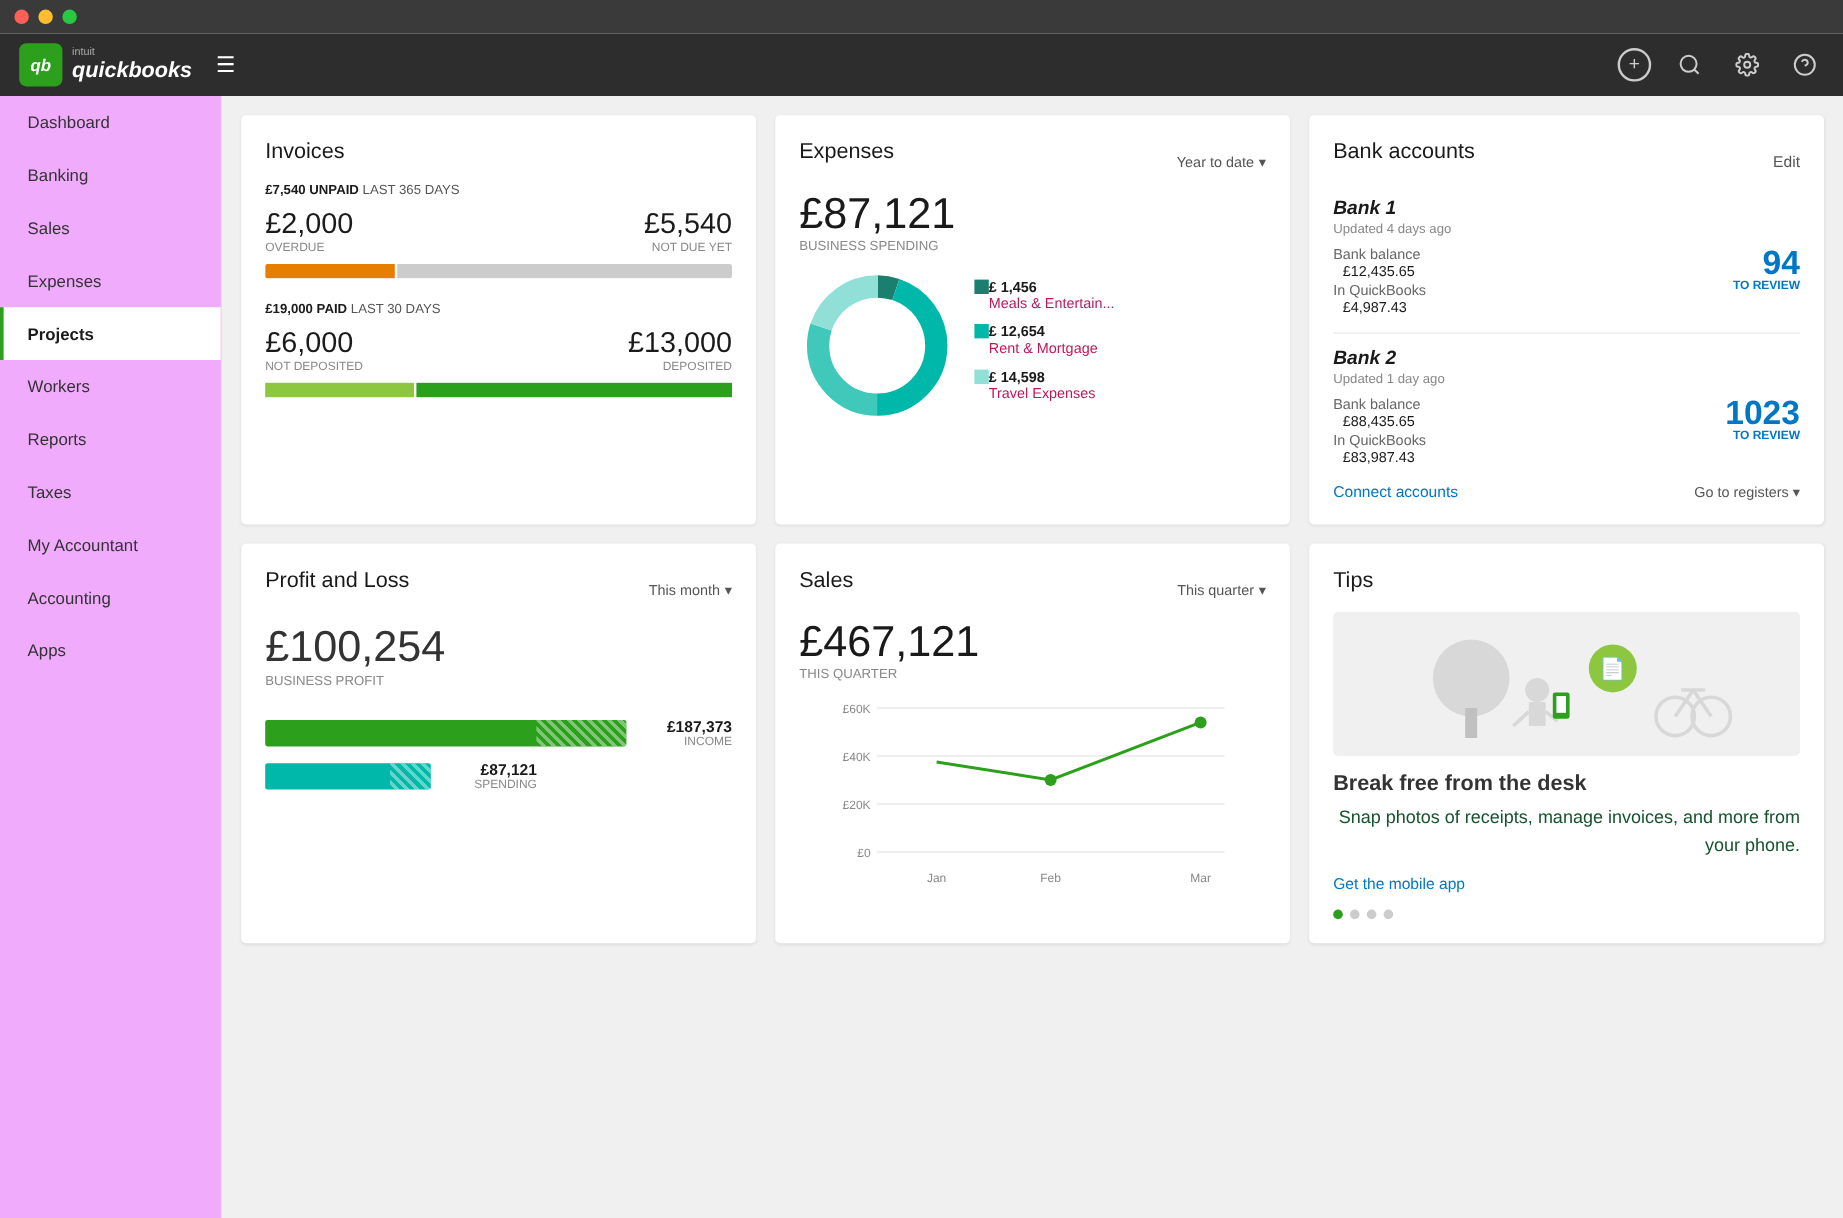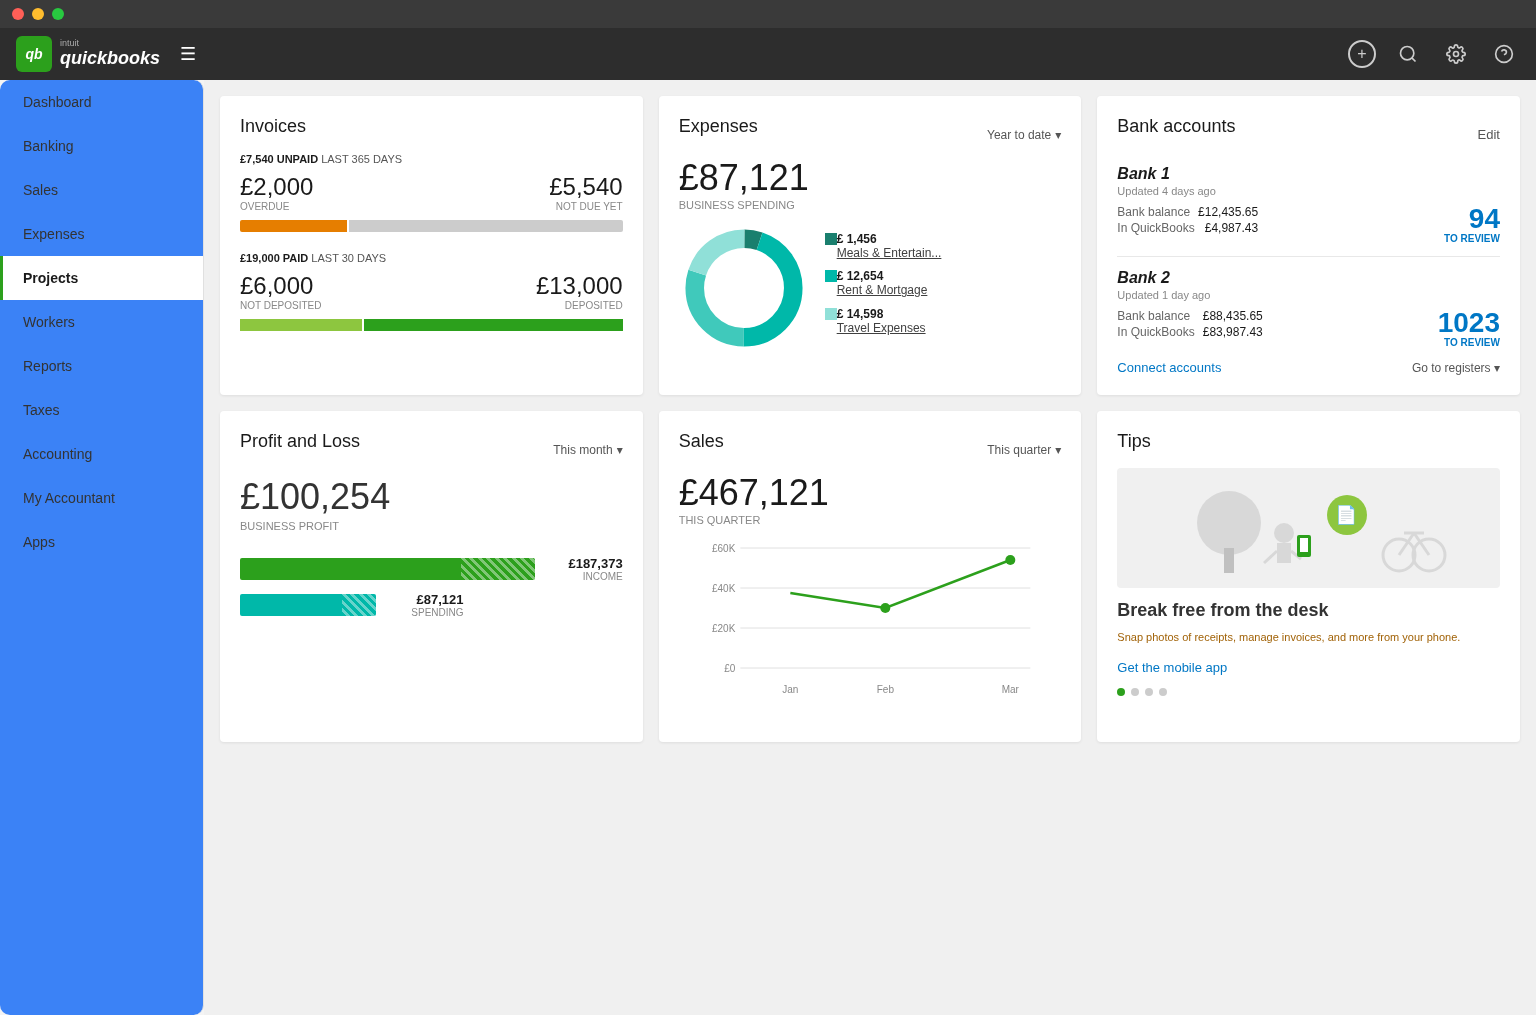--- a/index.html
+++ b/index.html
@@ -22,21 +22,21 @@
     .logo-intuit { color: #aaa; font-size: 9px; display: block; line-height: 1; }
     .hamburger-btn { color: white; background: none; border: none; cursor: pointer; font-size: 18px; padding: 4px; }
     .header-right { display: flex; align-items: center; gap: 16px; }
     .header-icon-btn { background: none; border: none; cursor: pointer; color: #ccc; font-size: 18px; width: 32px; height: 32px; display: flex; align-items: center; justify-content: center; border-radius: 50%; }
     .plus-btn { width: 28px; height: 28px; border-radius: 50%; border: 2px solid #ccc; display: flex; align-items: center; justify-content: center; color: #ccc; font-size: 16px; cursor: pointer; background: none; }
 
     
     .app-body { display: flex; height: calc(1015px - 28px - 52px); }
 
     
-    .sidebar { width: 204px; background: #3b82f6; border-right: 1px solid #e0e0e0; overflow-y: auto; flex-shrink: 0; border-radius: 10px; }
+    .sidebar { width: 185px; background: #f0abfc; border-right: 1px solid #e0e0e0; overflow-y: auto; flex-shrink: 0; }
     .sidebar-item { padding: 14px 20px; cursor: pointer; font-size: 14px; color: #333; border-left: 3px solid transparent; }
     .sidebar-item.active { background: white; border-left: 3px solid #2CA01C; font-weight: 600; color: #1a1a1a; }
 
     
     .main { flex: 1; overflow-y: auto; padding: 16px; background: #f0f0f0; }
     .dashboard-grid { display: grid; grid-template-columns: 1fr 1fr 1fr; gap: 16px; }
 
     
     .card { background: white; border-radius: 4px; padding: 20px; box-shadow: 0 1px 3px rgba(0,0,0,0.08); }
 
@@ -58,29 +58,29 @@
     
     .expenses-header { display: flex; justify-content: space-between; align-items: center; margin-bottom: 4px; }
     .period-select { font-size: 12px; color: #555; cursor: pointer; background: none; border: none; display: flex; align-items: center; gap: 4px; }
     .big-amount { font-size: 36px; font-weight: 300; color: #1a1a1a; }
     .big-amount-sub { font-size: 11px; color: #888; text-transform: uppercase; margin-bottom: 12px; }
     .expenses-content { display: flex; gap: 16px; align-items: center; }
     .donut-wrapper { position: relative; width: 130px; height: 130px; flex-shrink: 0; }
     .legend { flex: 1; }
     .legend-item { display: flex; align-items: flex-start; gap: 0; margin-bottom: 8px; font-size: 12px; }
     .legend-color { width: 12px; height: 12px; flex-shrink: 0; margin-top: 1px; }
-    .legend-label { color: #404040; line-height: 1.3; text-decoration: underline; }
+    .legend-label { color: #be185d; line-height: 1.3; }
     .legend-amount { font-weight: 600; color: #1a1a1a; }
 
     
     .bank-card-header { display: flex; justify-content: space-between; align-items: center; margin-bottom: 12px; }
     .edit-link { color: #555; font-size: 13px; cursor: pointer; }
     .bank-name { font-size: 16px; font-weight: 600; color: #1a1a1a; margin-bottom: 2px; font-style: italic; }
     .bank-updated { font-size: 11px; color: #888; margin-bottom: 8px; }
-    .bank-balance-row { display: flex; justify-content: space-between; align-items: center; font-size: 12px; margin-bottom: 2px; }
+    .bank-balance-row { display: flex; justify-content: space-between; font-size: 12px; margin-bottom: 2px; flex-direction: column; }
     .bank-balance-label { color: #666; }
     .bank-balance-amount { color: #1a1a1a; font-weight: 500; font-size: 12px; }
     .bank-review-count { font-size: 28px; font-weight: 700; color: #0077c5; line-height: 1; }
     .to-review-label { font-size: 10px; color: #0077c5; font-weight: 600; text-transform: uppercase; }
     .bank-divider { border: none; border-top: 1px solid #e8e8e8; margin: 12px 0; }
     .connect-accounts-link { color: #0077c5; font-size: 13px; cursor: pointer; font-weight: 500; }
     .go-to-registers { color: #555; font-size: 12px; cursor: pointer; }
     .bank-footer { display: flex; justify-content: space-between; align-items: center; margin-top: 12px; }
     .bank-review-right { text-align: right; }
 
@@ -93,21 +93,21 @@
     .profit-bar-label { font-size: 13px; font-weight: 600; color: #1a1a1a; white-space: nowrap; }
     .profit-bar-sub { font-size: 10px; color: #888; text-transform: uppercase; }
 
     
     .sales-header { display: flex; justify-content: space-between; align-items: center; margin-bottom: 4px; }
     .sales-chart { margin-top: 12px; position: relative; }
 
     
     .tips-illustration { width: 100%; height: 120px; background: #f0f0f0; border-radius: 4px; margin: 12px 0; display: flex; align-items: center; justify-content: center; overflow: hidden; }
     .tips-title { font-size: 18px; font-weight: 600; margin-bottom: 8px; }
-    .tips-desc { font-size: 11px; color: #a16207; line-height: 1.5; margin-bottom: 12px; }
+    .tips-desc { font-size: 15px; color: #14532d; line-height: 1.5; margin-bottom: 12px; text-align: right; }
     .mobile-link { color: #0077c5; font-size: 13px; font-weight: 500; cursor: pointer; }
     .dots { display: flex; gap: 6px; margin-top: 12px; }
     .dot { width: 8px; height: 8px; border-radius: 50%; background: #ccc; }
     .dot.active { background: #2CA01C; }
 
     
     .chart-svg { width: 100%; height: 180px; }
 
     
     .donut-svg { width: 130px; height: 130px; }
@@ -162,22 +162,22 @@
 
   <nav class="sidebar">
     <div class="sidebar-item">Dashboard</div>
     <div class="sidebar-item">Banking</div>
     <div class="sidebar-item">Sales</div>
     <div class="sidebar-item">Expenses</div>
     <div class="sidebar-item active">Projects</div>
     <div class="sidebar-item">Workers</div>
     <div class="sidebar-item">Reports</div>
     <div class="sidebar-item">Taxes</div>
+    <div class="sidebar-item">My Accountant</div>
     <div class="sidebar-item">Accounting</div>
-    <div class="sidebar-item">My Accountant</div>
     <div class="sidebar-item">Apps</div>
   </nav>
 
   <main class="main">
     <div class="dashboard-grid">
 
       <div class="card">
         <div class="card-title">Invoices</div>
         <div class="invoice-unpaid-label">
           <strong>£7,540</strong>

